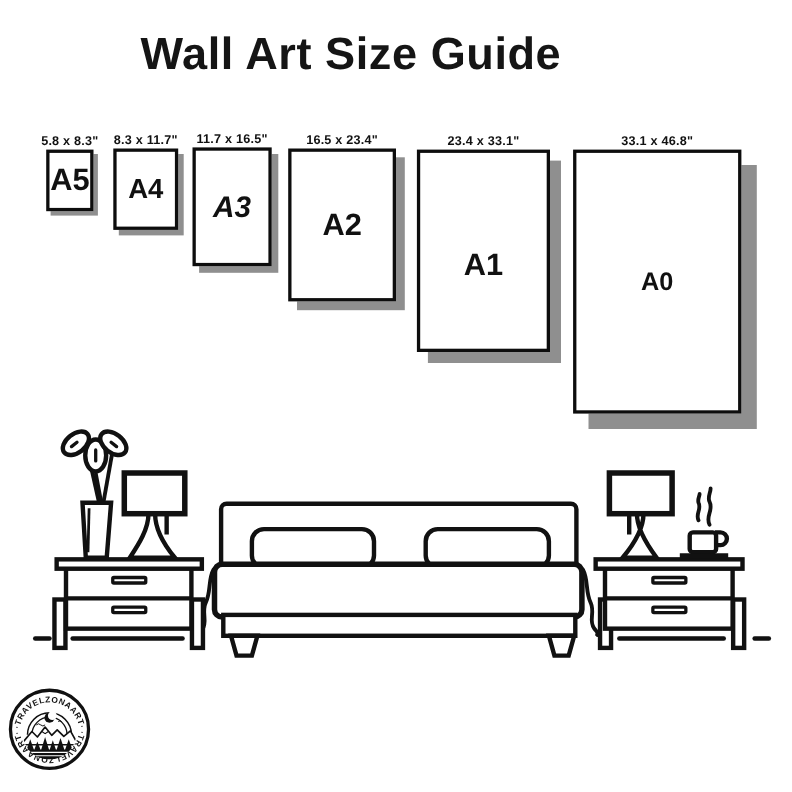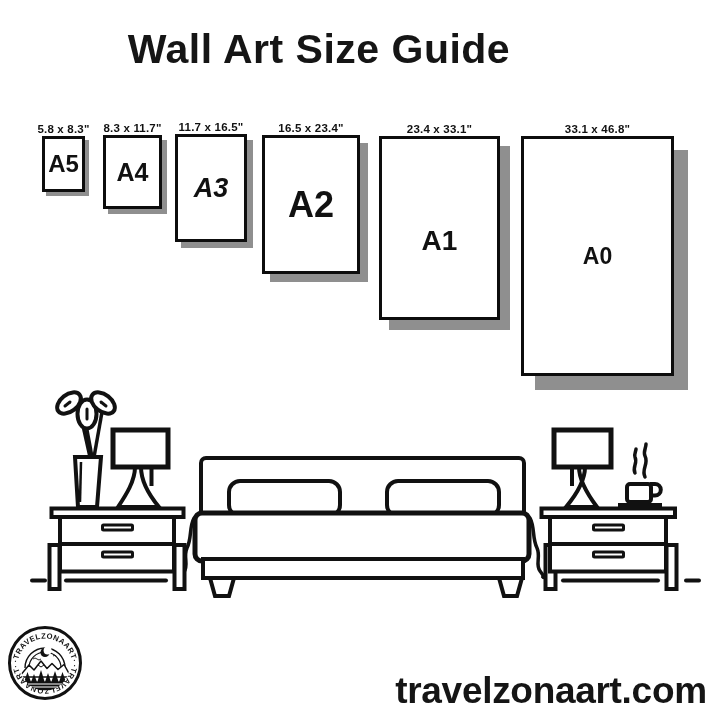--- a/index.html
+++ b/index.html
@@ -15,27 +15,27 @@
   .frame{
     position:absolute;box-sizing:border-box;background:#fff;border:3px solid #0d0d0d;
     display:flex;align-items:center;justify-content:center;
   }
   .dim-label{
     position:absolute;bottom:calc(100% + 4px);left:50%;transform:translateX(-50%);
     font-size:11.5px;font-weight:bold;white-space:nowrap;color:#111;letter-spacing:0.2px;
   }
   .frame-letter{font-weight:bold;color:#111;line-height:1;}
   .frame-a5{left:42px;top:136px;width:43px;height:56px;box-shadow:4px 4px 0 0 #8f8f8f;}
-  .frame-a5 .frame-letter{font-size:24px;}
+  .frame-a5 .frame-letter{font-size:28px;}
   .frame-a4{left:103px;top:135px;width:59px;height:74px;box-shadow:5px 5px 0 0 #8f8f8f;}
   .frame-a4 .frame-letter{font-size:25px;text-align:center;}
   .frame-a3{left:175px;top:134px;width:72px;height:108px;box-shadow:6px 6px 0 0 #8f8f8f;}
   .frame-a3 .frame-letter{font-size:27px;font-style:italic;}
   .frame-a2{left:262px;top:135px;width:98px;height:139px;box-shadow:8px 8px 0 0 #8f8f8f;}
-  .frame-a2 .frame-letter{font-size:36px;}
+  .frame-a2 .frame-letter{font-size:28px;}
   .frame-a1{left:379px;top:136px;width:121px;height:184px;box-shadow:10px 10px 0 0 #8f8f8f;}
   .frame-a1 .frame-letter{font-size:28px;margin-top:25px;}
   .frame-a0{left:521px;top:136px;width:153px;height:240px;box-shadow:14px 14px 0 0 #8f8f8f;}
   .frame-a0 .frame-letter{font-size:23px;}
   
   .scene{position:absolute;left:0;top:387px;width:720px;height:215px;}
   
   .badge{position:absolute;left:6px;top:624px;width:78px;height:78px;}
   .website{
     position:absolute;left:551px;top:670px;transform:translateX(-50%);
@@ -184,15 +184,14 @@
         <path d="M 45,59 l4,-12 l4,12 z"></path>
         <path d="M 53,58 l3.5,-10 l3.5,10 z"></path>
         <path d="M 60,58 l3,-7 l3,7 z"></path>
       </g>
       <rect x="13" y="57.5" width="52" height="9" fill="#111"></rect>
       <line x1="16" y1="60" x2="60" y2="60" stroke="#fff" stroke-width="1"></line>
       <line x1="20" y1="63" x2="56" y2="63" stroke="#fff" stroke-width="1"></line>
     </g>
   </svg>
 
-  <div class="website">travelzonaart.com</div>
 
 </div>
 
 </body></html>

